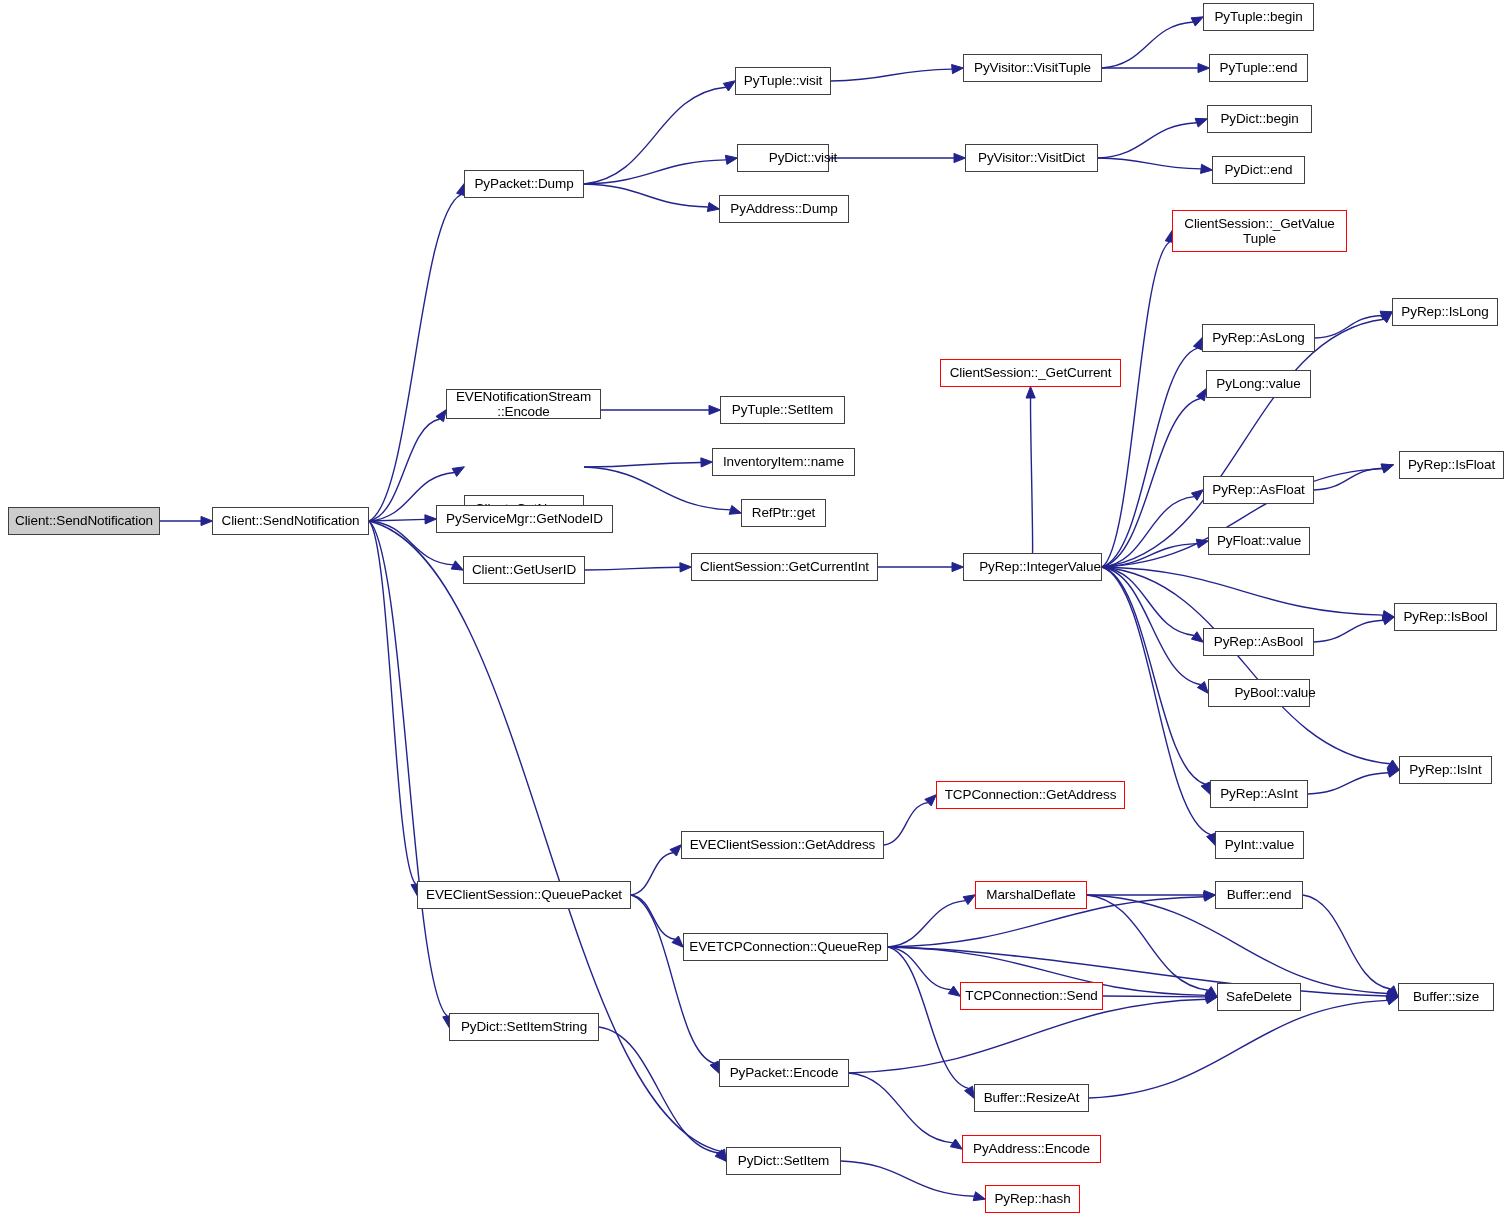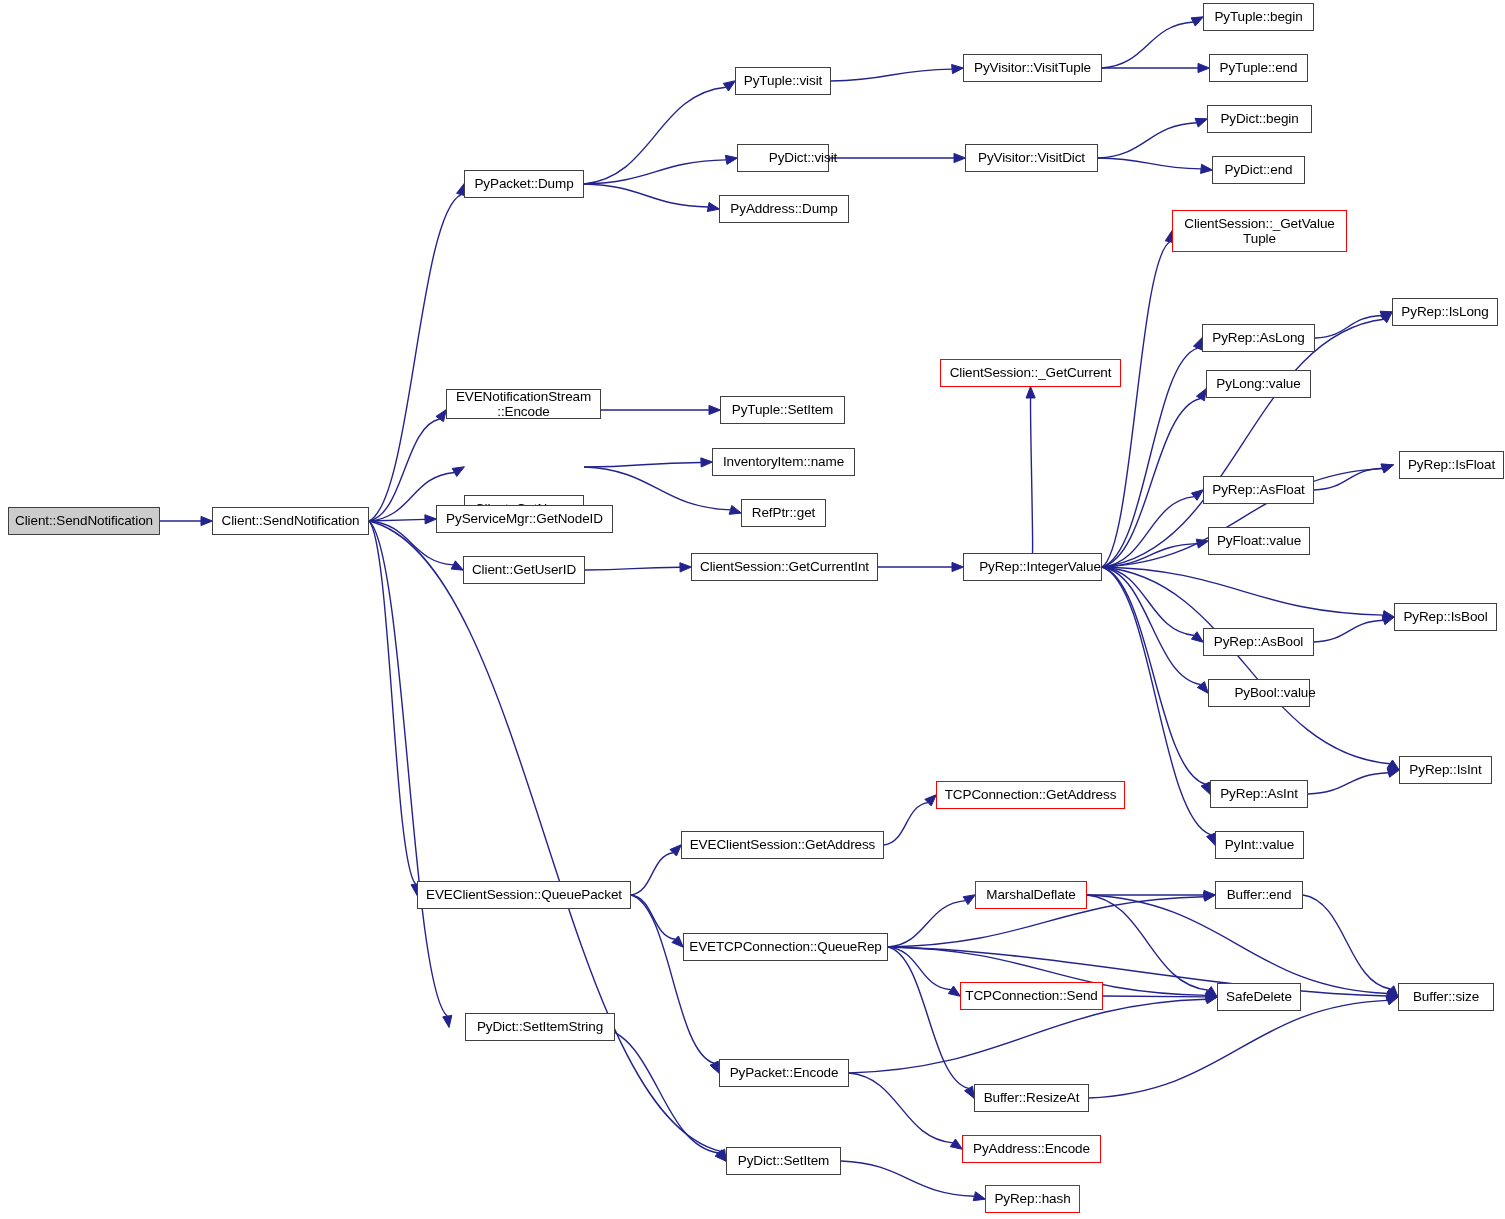--- a/index.html
+++ b/index.html
@@ -177,21 +177,21 @@
       <div class="node" style="left: 1208px; top: 679px; width: 102px; height: 28px; padding-left: 32px;">PyBool::value</div>
       <div class="node" style="left: 1210px; top: 780px; width: 98px; height: 28px;">PyRep::AsInt</div>
       <div class="node" style="left: 1215px; top: 831px; width: 89px; height: 28px;">PyInt::value</div>
       <div class="node" style="left: 1392px; top: 298px; width: 106px; height: 28px;">PyRep::IsLong</div>
       <div class="node" style="left: 1393px; top: 451px; width: 105px; height: 28px; margin-left: 6px;">PyRep::IsFloat</div>
       <div class="node" style="left: 1394px; top: 603px; width: 103px; height: 28px;">PyRep::IsBool</div>
       <div class="node" style="left: 1399px; top: 756px; width: 93px; height: 28px;">PyRep::IsInt</div>
       <div class="node" style="left: 417px; top: 881px; width: 214px; height: 28px;">EVEClientSession::QueuePacket</div>
       <div class="node" style="left: 681px; top: 831px; width: 203px; height: 28px;">EVEClientSession::GetAddress</div>
       <div class="node" style="left: 683px; top: 933px; width: 205px; height: 28px;">EVETCPConnection::QueueRep</div>
-      <div class="node" style="left: 449px; top: 1013px; width: 150px; height: 28px; margin-left: 16px;">PyDict::SetItemString</div>
+      <div class="node" style="left: 449px; top: 1013px; width: 150px; height: 28px;">PyDict::SetItemString</div>
       <div class="node" style="left: 719px; top: 1059px; width: 130px; height: 28px;">PyPacket::Encode</div>
       <div class="node" style="left: 726px; top: 1147px; width: 115px; height: 28px;">PyDict::SetItem</div>
       <div class="node red" style="left: 936px; top: 781px; width: 189px; height: 28px;">TCPConnection::GetAddress</div>
       <div class="node red" style="left: 975px; top: 881px; width: 112px; height: 28px;">MarshalDeflate</div>
       <div class="node red" style="left: 960px; top: 982px; width: 143px; height: 28px;">TCPConnection::Send</div>
       <div class="node" style="left: 974px; top: 1084px; width: 115px; height: 28px;">Buffer::ResizeAt</div>
       <div class="node red" style="left: 962px; top: 1135px; width: 139px; height: 28px;">PyAddress::Encode</div>
       <div class="node red" style="left: 985px; top: 1185px; width: 95px; height: 28px;">PyRep::hash</div>
       <div class="node" style="left: 1215px; top: 881px; width: 88px; height: 28px;">Buffer::end</div>
       <div class="node" style="left: 1217px; top: 983px; width: 84px; height: 28px;">SafeDelete</div>

